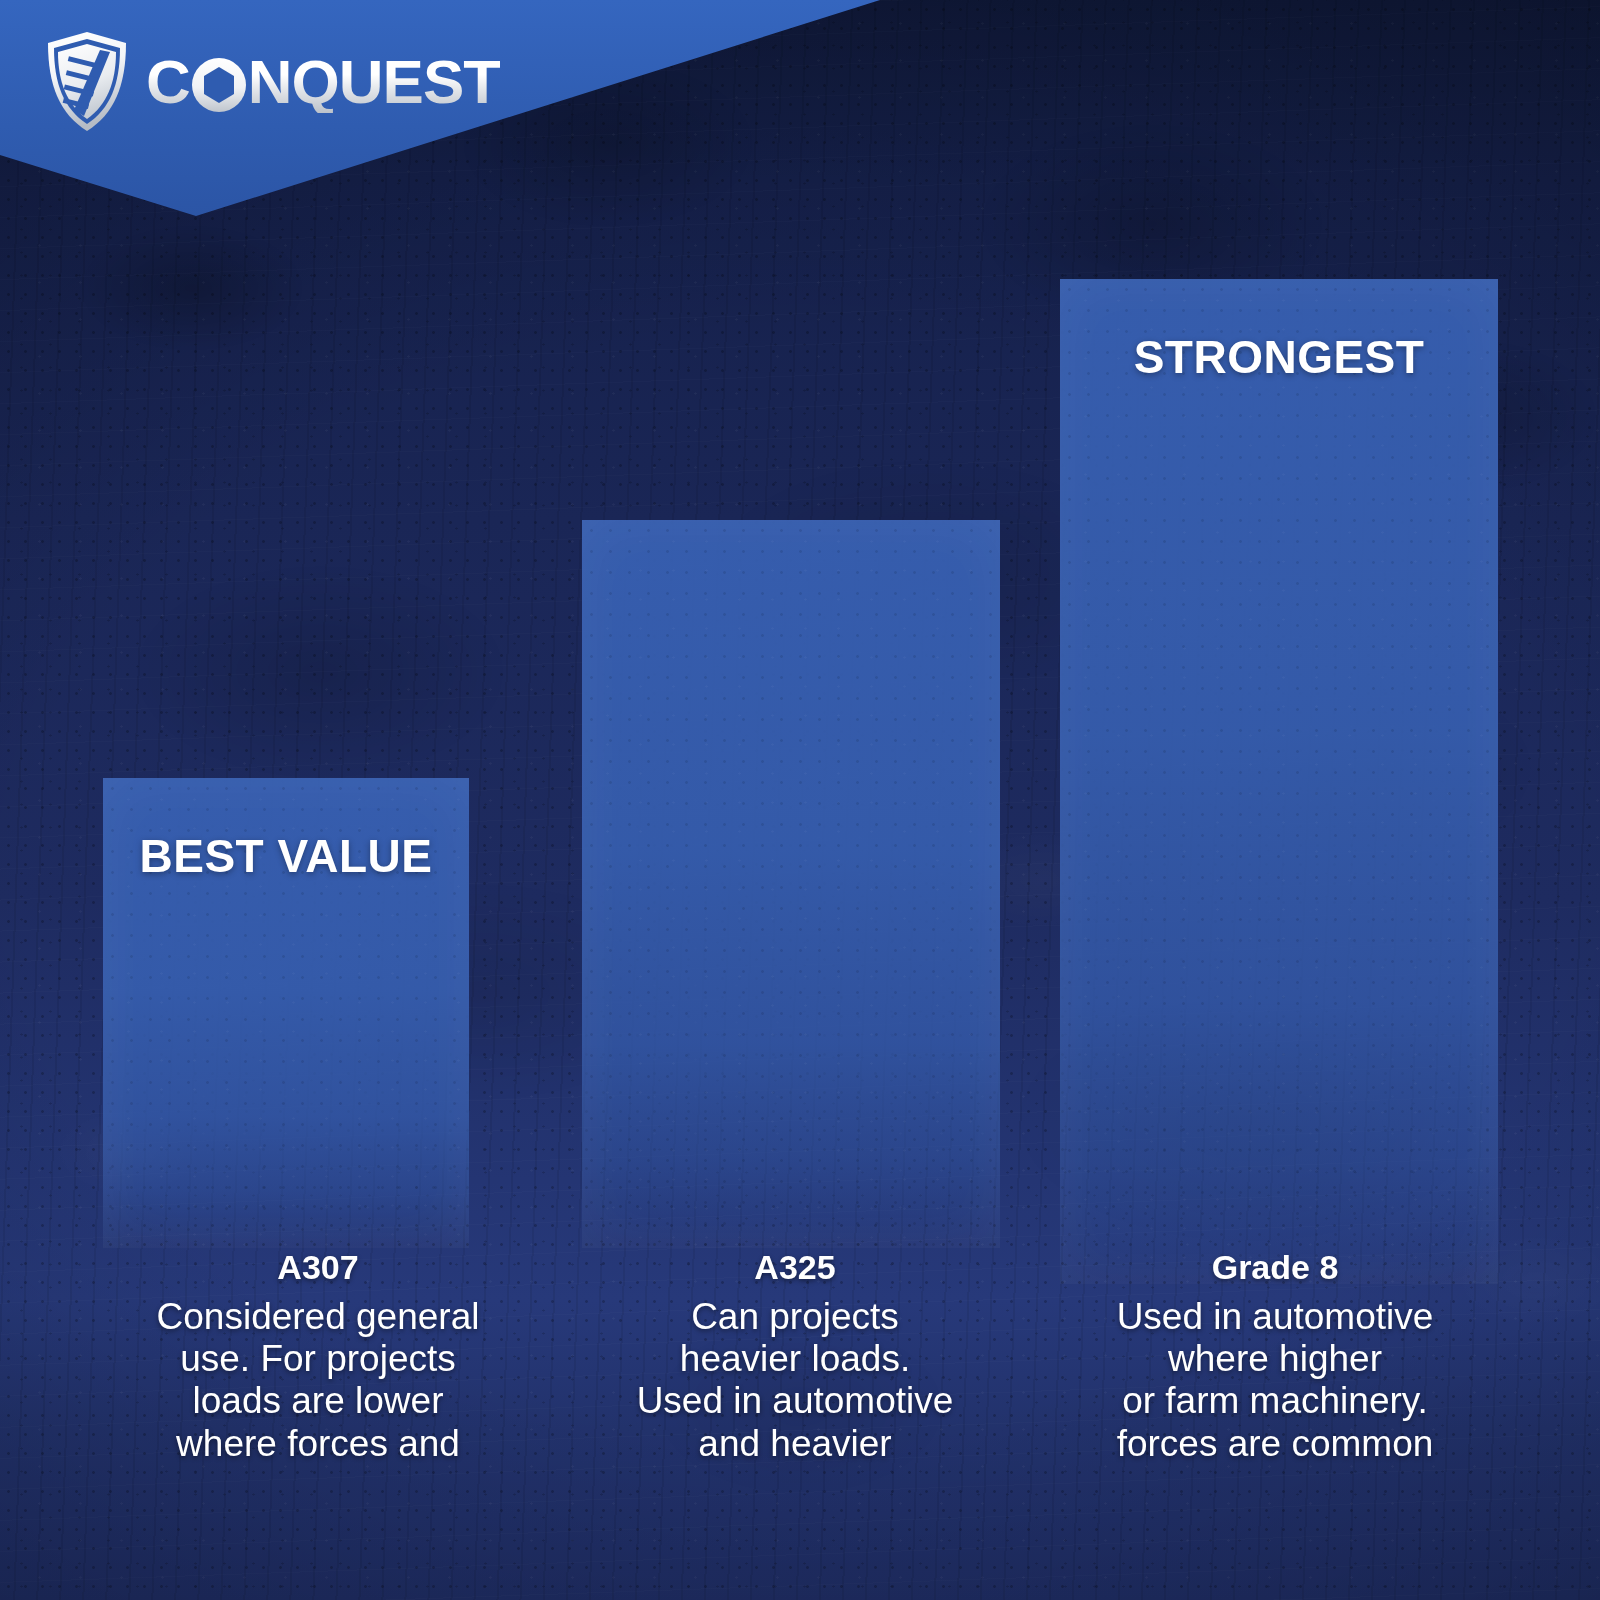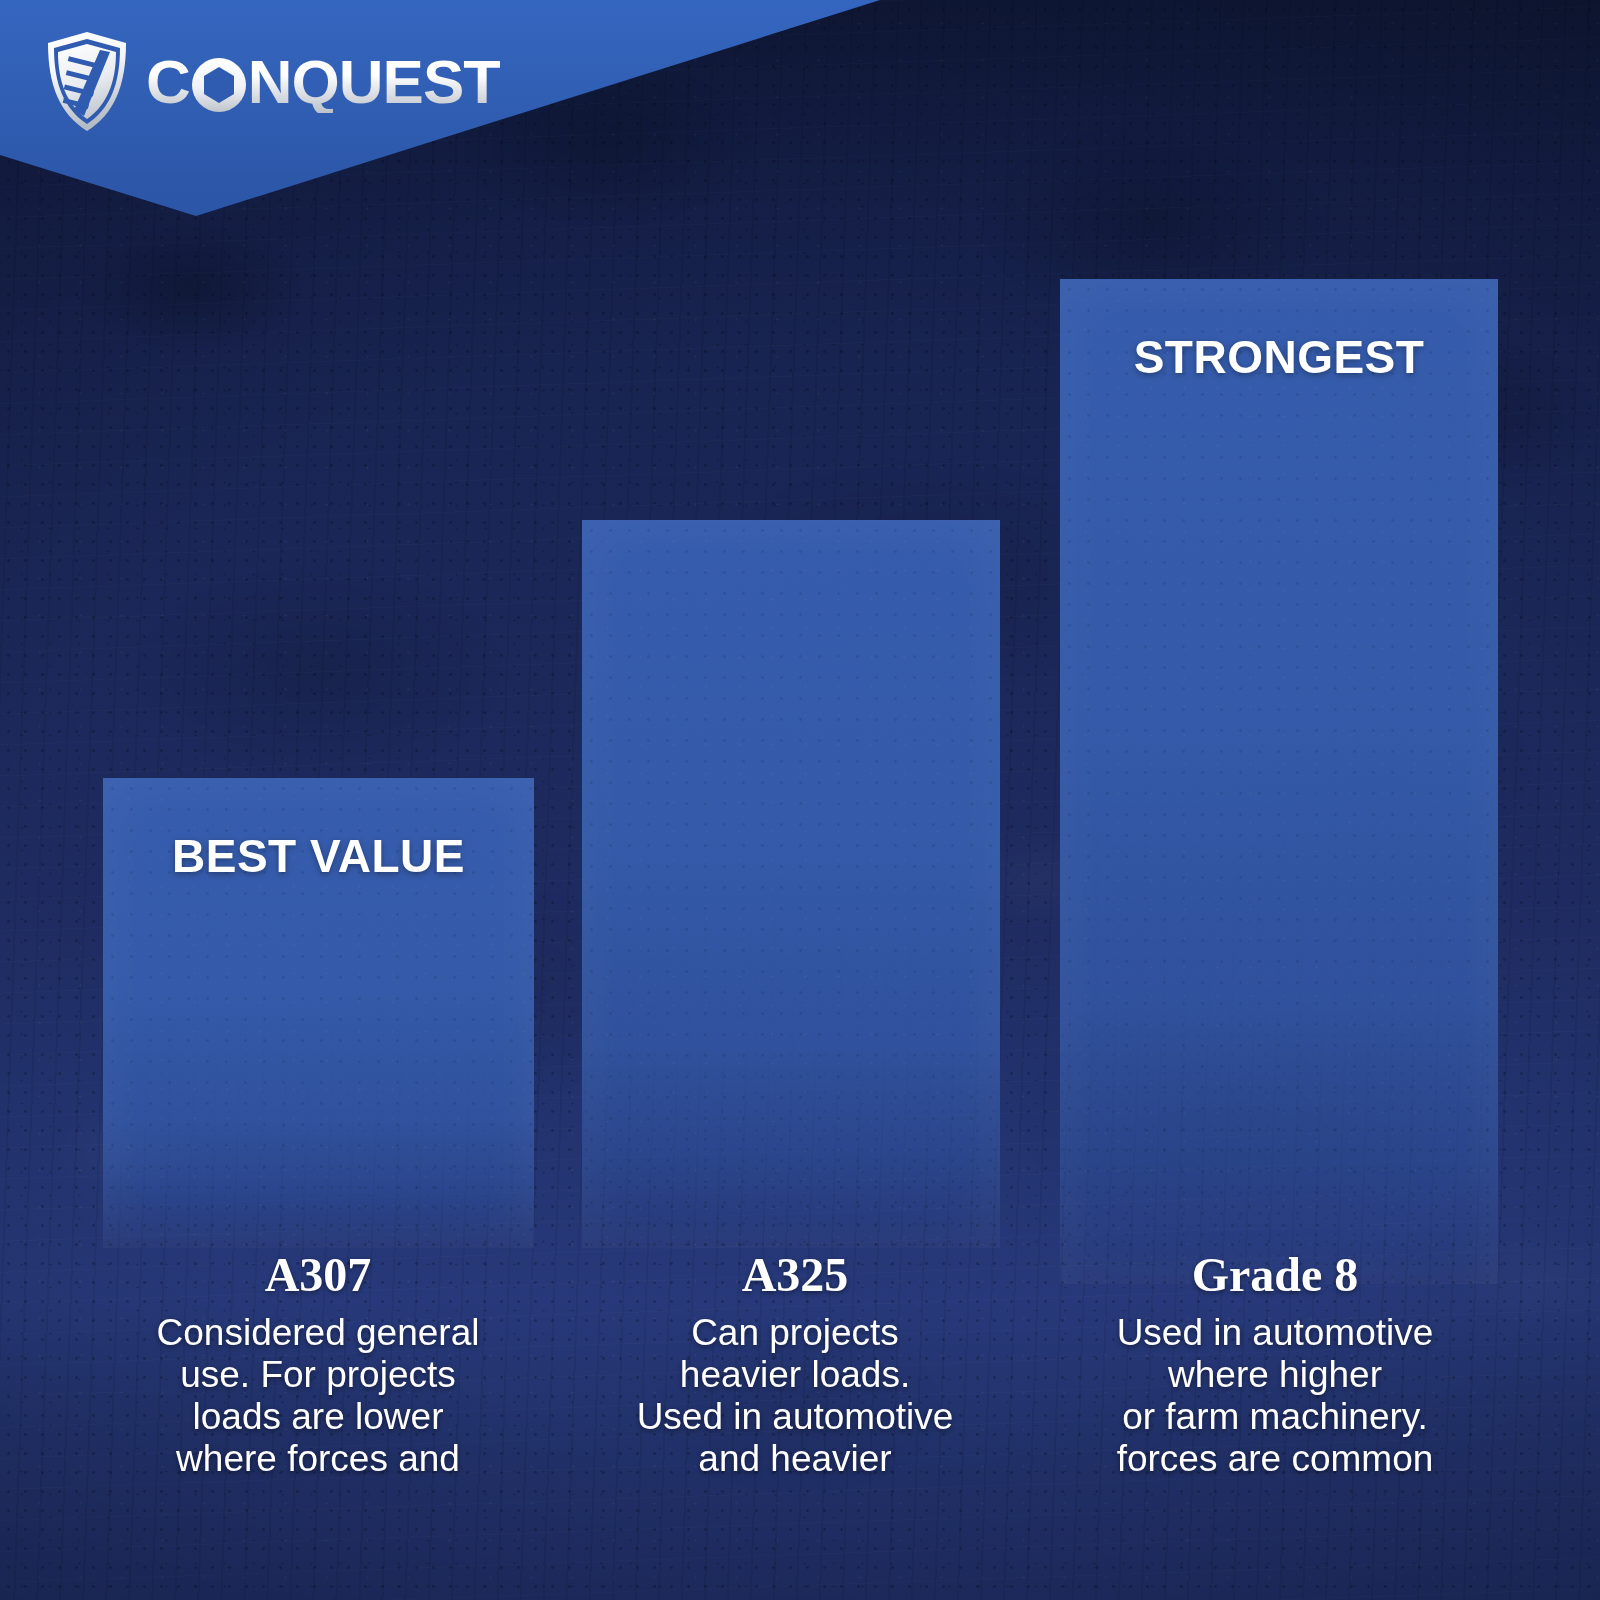--- a/index.html
+++ b/index.html
@@ -100,32 +100,31 @@
       radial-gradient(rgba(255,255,255,.12) 1px, rgba(255,255,255,0) 1.5px);
     background-size:19px 21px, 33px 29px;
     background-position:0 0, 9px 7px;
   }
   .bar-badge{
     position:absolute;left:0;right:0;
     text-align:center;color:#ffffff;font-weight:bold;
     font-size:46px;letter-spacing:.5px;line-height:1;
     text-shadow:0 2px 6px rgba(0,0,0,.35);
   }
-  #bar1{left:103px;top:778px;width:431px;height:470px;}
+  #bar1{left:103px;top:778px;width:366px;height:470px;}
   #bar2{left:582px;top:520px;width:418px;height:728px;}
   #bar3{left:1060px;top:243px;width:438px;height:1005px;margin-top:36px;}
   #badge1{top:55px;}
   #badge3{top:55px;}
 
   
   .caption{position:absolute;text-align:center;color:#fff;}
   .caption .name{
-    font-size:48px;font-weight:bold;line-height:1.12;margin:0 0 10px 0;
+    font-size:34px;font-weight:bold;line-height:1.12;margin:0 0 10px 0;
     text-shadow:0 2px 5px rgba(0,0,0,.45);
-    font-family:Liberation Serif, serif;
   }
   .caption .desc{
     font-size:37px;font-weight:normal;line-height:1.14;
     text-shadow:0 2px 5px rgba(0,0,0,.45);
     text-align:center;
   }
   #cap1{left:88px;top:1248px;width:460px;}
   #cap2{left:570px;top:1248px;width:450px;}
   #cap3{left:1040px;top:1248px;width:470px;}
 </style>

